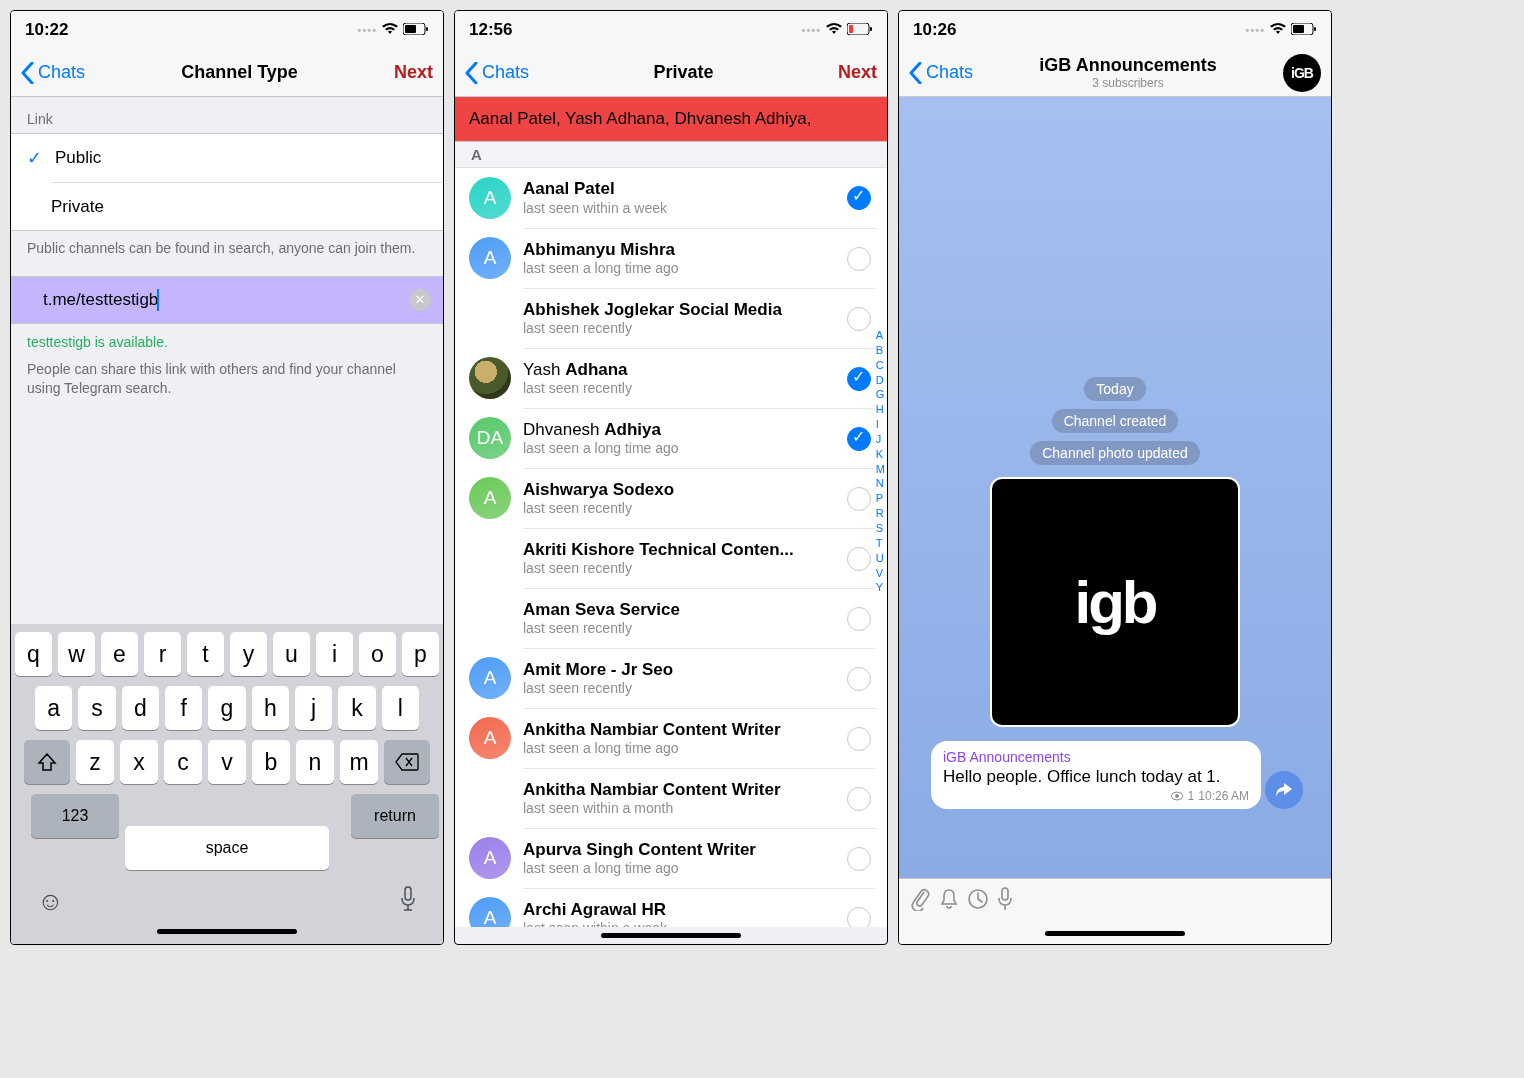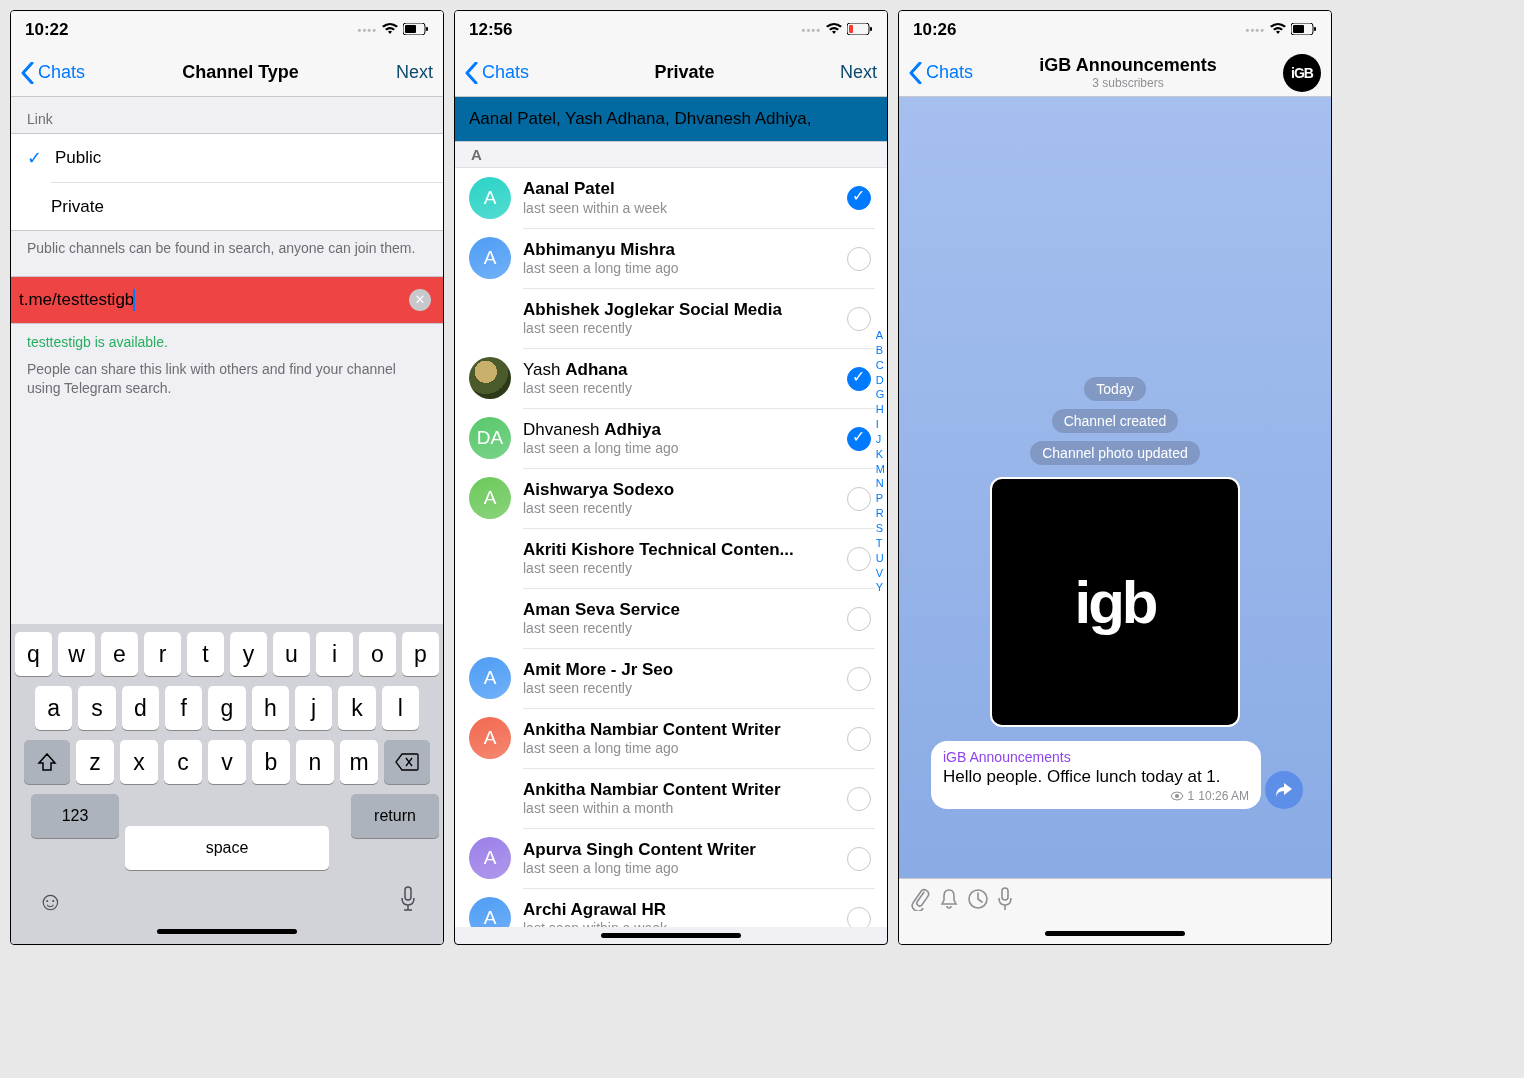--- a/index.html
+++ b/index.html
@@ -6,47 +6,47 @@
   body { background: #e8e8e8; padding: 10px; display: flex; gap: 10px; }
   .phone { width: 434px; height: 935px; background: #efeff4; border: 1px solid #000; border-radius: 4px; overflow: hidden; position: relative; display: flex; flex-direction: column; }
   .statusbar { height: 38px; display: flex; align-items: center; justify-content: space-between; padding: 0 14px; font-size: 17px; font-weight: 600; background: #f7f7f7; }
   .sb-right { display: flex; align-items: center; gap: 4px; }
   .dots { color: #bbb; letter-spacing: 1px; font-size: 11px; }
   .navbar { height: 48px; display: flex; align-items: center; justify-content: space-between; padding: 0 10px; border-bottom: 1px solid #c8c7cc; background: #f7f7f7; }
   .nav-left { display: flex; align-items: center; color: #007aff; font-size: 18px; text-align: center; }
   .nav-title { font-size: 18px; font-weight: 600; }
   .nav-sub { font-size: 12px; color: #8e8e93; font-weight: 400; }
   .nav-center { text-align: center; }
-  .nav-right { color: #0c4a6e; font-size: 18px; }
+  .nav-right { color: #b91c1c; font-size: 18px; font-weight: bold; }
   .section-header { font-size: 14px; color: #6d6d72; padding: 14px 16px 6px; }
   .cell-group { background: #fff; border-top: 1px solid #c8c7cc; border-bottom: 1px solid #c8c7cc; }
   .cell { display: flex; align-items: center; height: 48px; padding: 0 16px; font-size: 17px; }
   .cell + .cell { border-top: 1px solid #e0e0e0; margin-left: 40px; padding-left: 0; }
   .checkmark { color: #007aff; width: 28px; font-size: 18px; }
   .footer-text { font-size: 14px; color: #6d6d72; padding: 8px 16px 18px; line-height: 1.35; }
-  .link-input-wrap { background: #ef4444; border-top: 1px solid #c8c7cc; border-bottom: 1px solid #c8c7cc; display: flex; align-items: center; height: 48px; padding: 0 12px 0 8px; }
+  .link-input-wrap { background: #c4b5fd; border-top: 1px solid #c8c7cc; border-bottom: 1px solid #c8c7cc; display: flex; align-items: center; height: 48px; padding: 0 12px 0 32px; }
   .link-caret { border-right: 2px solid #007aff; height: 22px; margin-left: -1px; }
   .clear-btn { width: 22px; height: 22px; border-radius: 50%; background: #c7c7cc; color: #fff; display: flex; align-items: center; justify-content: center; font-size: 13px; }
   .avail { color: #27ae60; font-size: 14px; padding: 10px 16px 2px; }
 
   
   .keyboard { margin-top: auto; background: #d1d3d9; padding: 8px 4px 6px; }
   .krow { display: flex; justify-content: center; gap: 6px; margin-bottom: 10px; }
   .key { flex: 1; max-width: 38px; height: 44px; background: #fff; border-radius: 5px; box-shadow: 0 1px 0 #888; display: flex; align-items: center; justify-content: center; font-size: 23px; }
   .krow2 { padding: 0 20px; }
   .krow3 { padding: 0 4px; }
   .key-mod { background: #adb3bc; }
   .key-shift, .key-del { width: 46px; max-width: 46px; }
   .key-space { flex: 1; max-width: none; font-size: 16px; margin-top: 32px; }
   .key-123, .key-return { max-width: 88px; flex: 1; font-size: 16px; margin-left: 16px; }
   .kb-footer { display: flex; justify-content: space-between; padding: 6px 22px 4px; font-size: 26px; color: #4b4f56; }
   .home-ind { width: 140px; height: 5px; background: #000; border-radius: 3px; margin: 6px auto 4px; }
 
   
-  .selected-chips { background: #0369a1; padding: 12px 14px; font-size: 17px; border-bottom: 1px solid #c8c7cc; }
+  .selected-chips { background: #ef4444; padding: 12px 14px; font-size: 17px; border-bottom: 1px solid #c8c7cc; }
   .letter-header { background: #f2f2f7; color: #6d6d72; font-size: 15px; font-weight: 600; padding: 4px 16px; border-bottom: 1px solid #e0e0e0; }
   .contact-list { flex: 1; overflow: hidden; background: #fff; position: relative; }
   .contact-row { display: flex; align-items: center; height: 60px; padding: 0 12px 0 14px; }
   .contact-row + .contact-row .ct-right { border-top: 1px solid #e6e6e6; }
   .avatar { width: 42px; height: 42px; border-radius: 50%; display: flex; align-items: center; justify-content: center; color: #fff; font-size: 19px; font-weight: 500; margin-right: 12px; flex-shrink: 0; }
   .avatar.empty { background: transparent; }
   .ct-right { flex: 1; height: 100%; display: flex; align-items: center; justify-content: space-between; padding-right: 4px; }
   .ct-text { line-height: 1.2; }
   .ct-name { font-size: 17px; }
   .ct-status { font-size: 14px; color: #8e8e93; }

